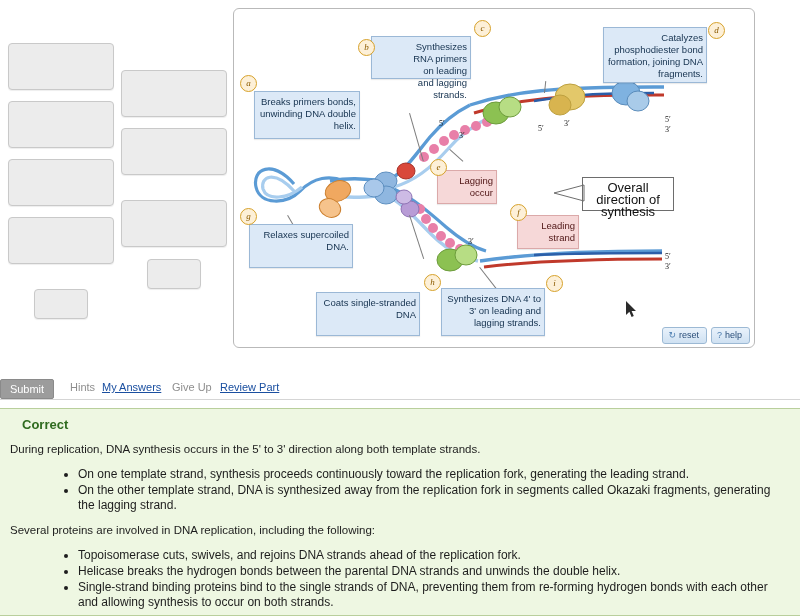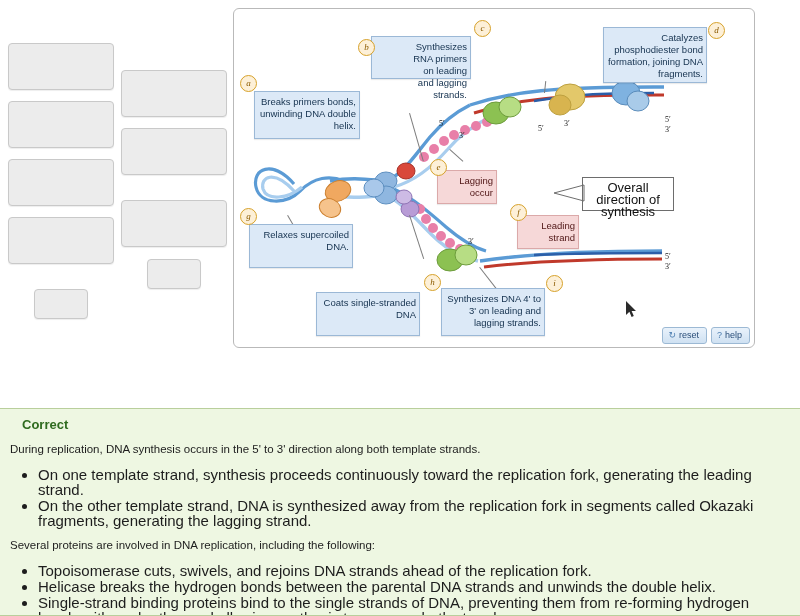--- a/index.html
+++ b/index.html
@@ -194,24 +194,25 @@
     margin: 0 0 10px 0;
     font-size: 11.5px;
     color: #1d1d1d;
     line-height: 15px;
   }
   #feedback ul {
     margin: 0 0 10px 0;
     padding-left: 28px;
   }
   #feedback li {
-    font-size: 15px;
+    font-size: 12px;
     color: #1d1d1d;
     line-height: 15px;
     margin-bottom: 1px;
+    margin-left: 40px;
   }
 </style>
 </head>
 <body>
 
 <div id="root">
 
   <div class="blank" style="left:8px;  top:43px;  width:104px; height:45px;"></div>
   <div class="blank" style="left:8px;  top:101px; width:104px; height:45px;"></div>
   <div class="blank" style="left:8px;  top:159px; width:104px; height:45px;"></div>
@@ -354,20 +355,28 @@
           <span>help</span>
         </div>
       </div>
     </div>
   </div>
 
   <svg id="cursor" viewBox="0 0 12 18">
     <path d="M0 0 L0 14 L3.4 10.8 L5.6 16 L7.8 15 L5.6 10 L10 10 Z" fill="#2b2b2b"></path>
   </svg>
 
+  <div id="action-bar">
+    <div id="submit-btn">Submit</div>
+    <div class="bar-link muted" style="left:70px;">Hints</div>
+    <div class="bar-link link" style="left:102px;">My Answers</div>
+    <div class="bar-link muted" style="left:172px;">Give Up</div>
+    <div class="bar-link link" style="left:220px;">Review Part</div>
+    <div id="bar-rule"></div>
+  </div>
 
   <div id="feedback">
     <h2>Correct</h2>
     <p>During replication, DNA synthesis occurs in the 5' to 3' direction along both template strands.</p>
     <ul>
       <li>On one template strand, synthesis proceeds continuously toward the replication fork, generating the leading strand.</li>
       <li>On the other template strand, DNA is synthesized away from the replication fork in segments called Okazaki fragments, generating the lagging strand.</li>
     </ul>
     <p>Several proteins are involved in DNA replication, including the following:</p>
     <ul>

